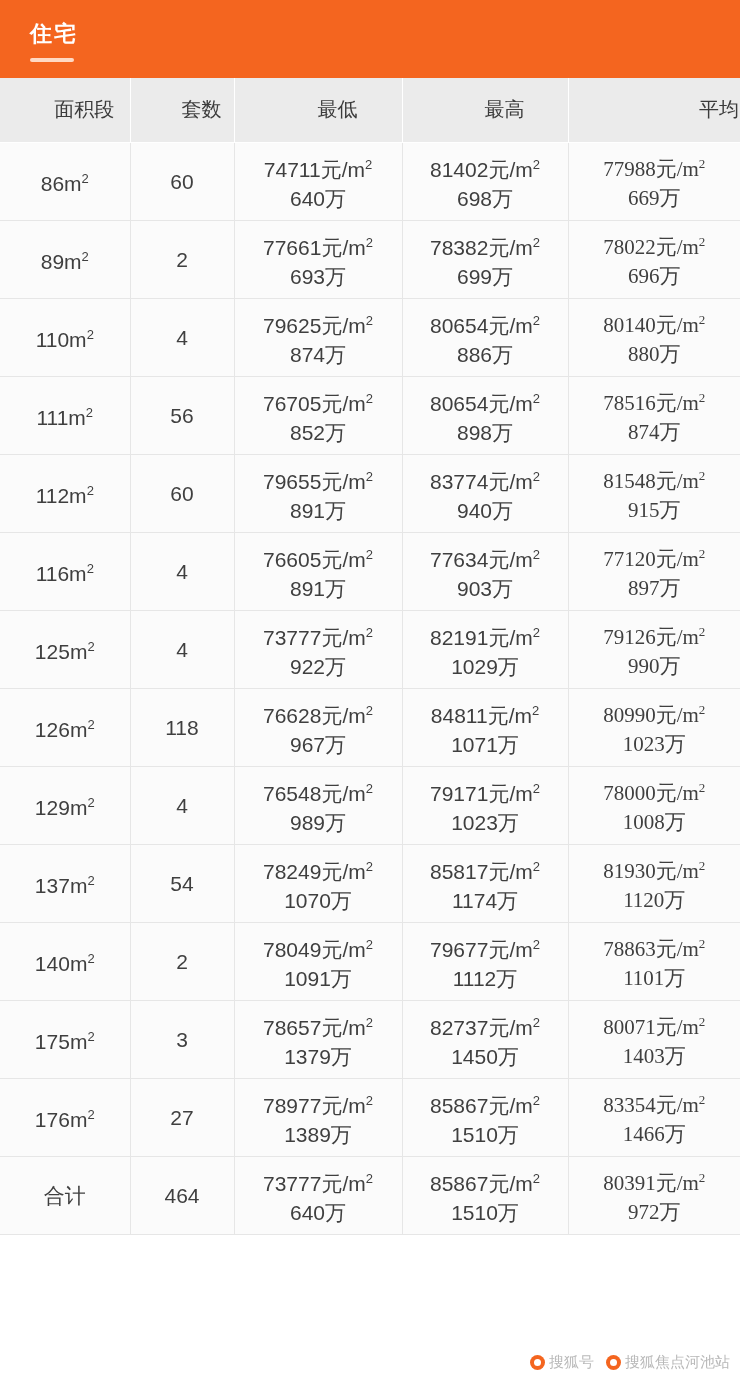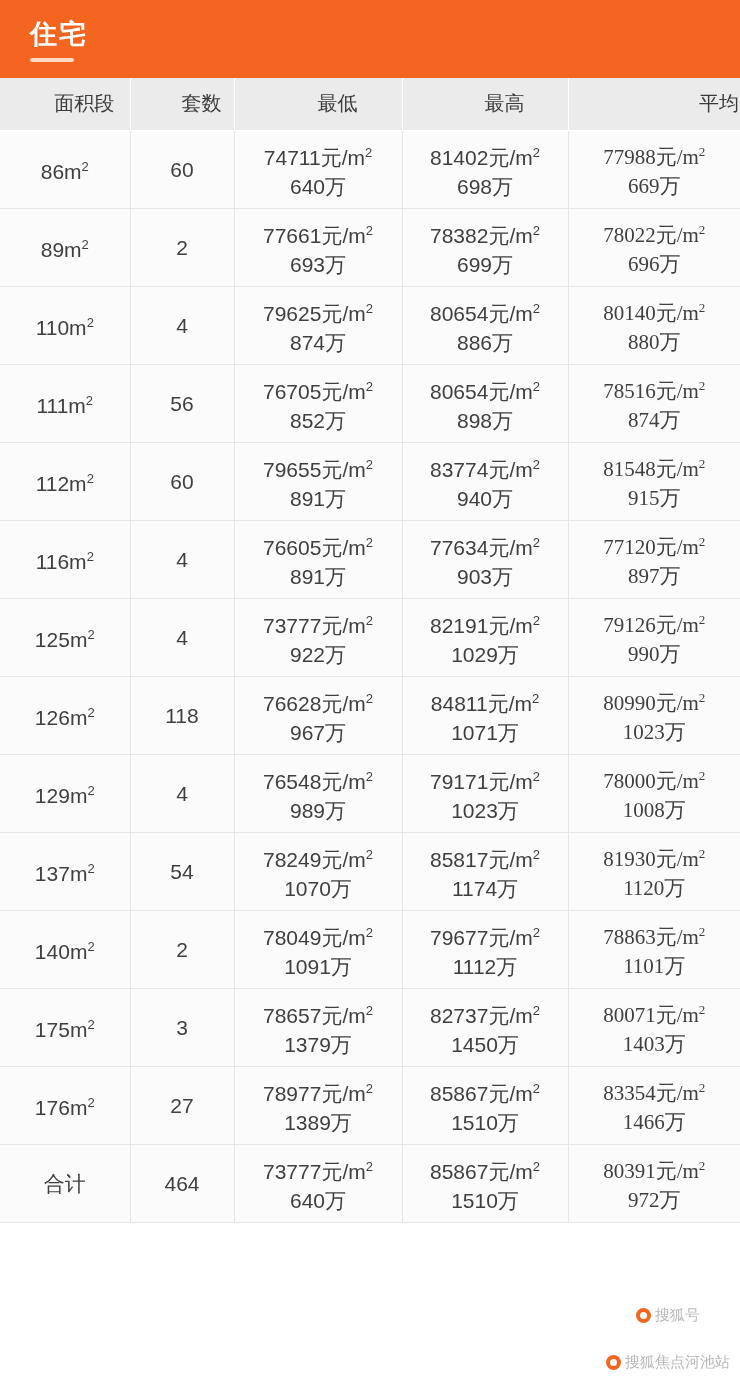--- a/index.html
+++ b/index.html
@@ -19,21 +19,21 @@
   }
   
   .banner {
     position: relative;
     height: 78px;
     background: #f4651f;
     padding: 18px 0 0 30px;
   }
   .banner-title {
     color: #ffffff;
-    font-size: 27px;
+    font-size: 22px;
     font-weight: bold;
     letter-spacing: 2px;
     line-height: 32px;
   }
   .banner-underline {
     margin-top: 8px;
     width: 44px;
     height: 4px;
     background: #ffd9c3;
     border-radius: 2px;
@@ -48,21 +48,21 @@
   table.price-table col.c1 { width: 104px; }
   table.price-table col.c2 { width: 168px; }
   table.price-table col.c3 { width: 166px; }
   table.price-table col.c4 { width: 172px; }
 
   table.price-table th {
     background: #ebebeb;
     color: #3b3b3b;
     font-size: 20px;
     font-weight: normal;
-    height: 52px;
+    height: 64px;
     border-right: 1px solid #ffffff;
     border-bottom: 1px solid #ffffff;
     text-align: center;
     vertical-align: middle;
     padding-left: 40px;
   }
   table.price-table th:last-child { border-right: none; text-align: right; }
 
   table.price-table td {
     background: #fbfbfb;
@@ -90,23 +90,22 @@
   }
   
   .watermark {
     position: absolute;
     right: 10px;
     bottom: 14px;
     font-size: 15px;
     color: #b9b9b9;
     display: flex;
     align-items: center;
-    gap: 28px;
+    gap: 12px;
     white-space: nowrap;
-    flex-direction: column;
   }
   .wm-part { display: flex; align-items: center; gap: 4px; }
   .wm-logo {
     width: 15px; height: 15px;
     border-radius: 50%;
     background: #f4651f;
     display: inline-block;
     position: relative;
   }
   .wm-logo::after {

